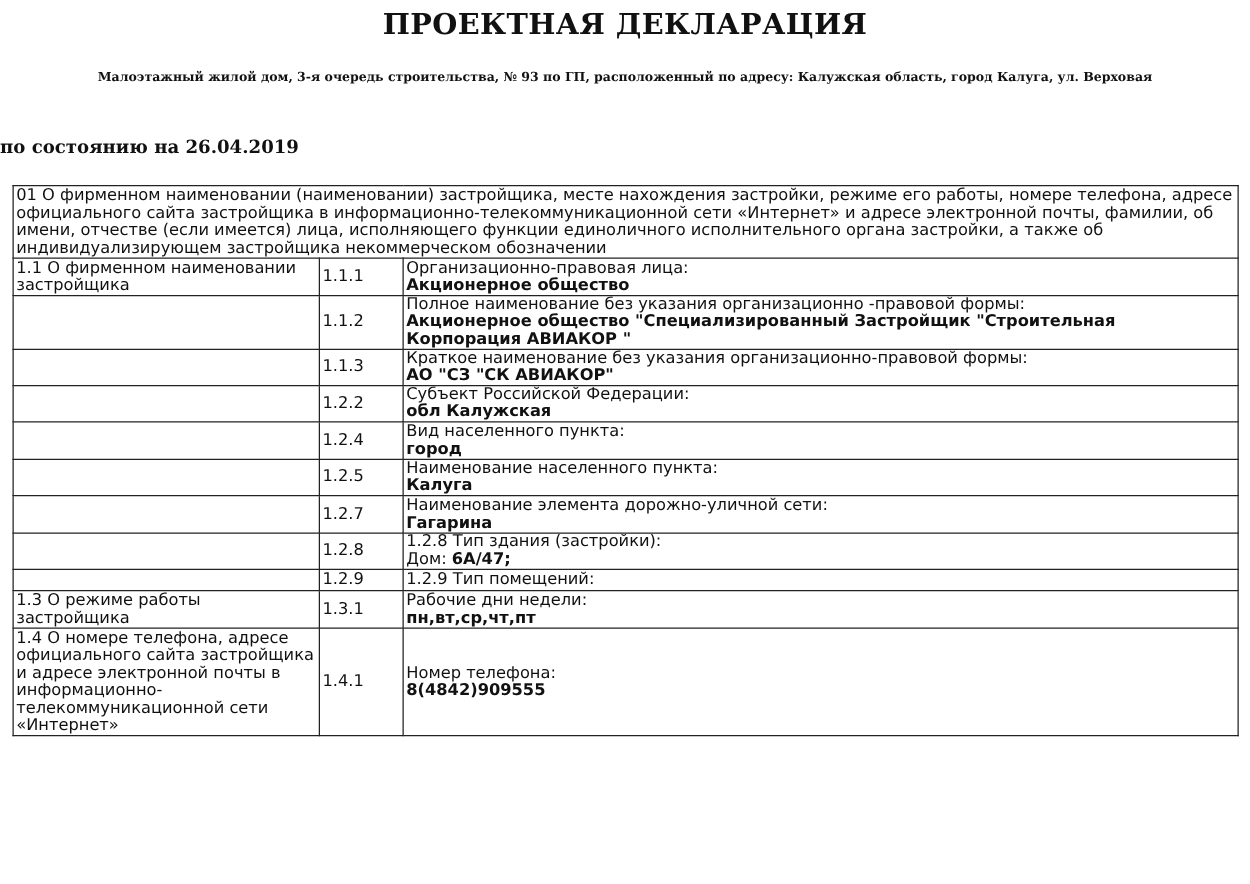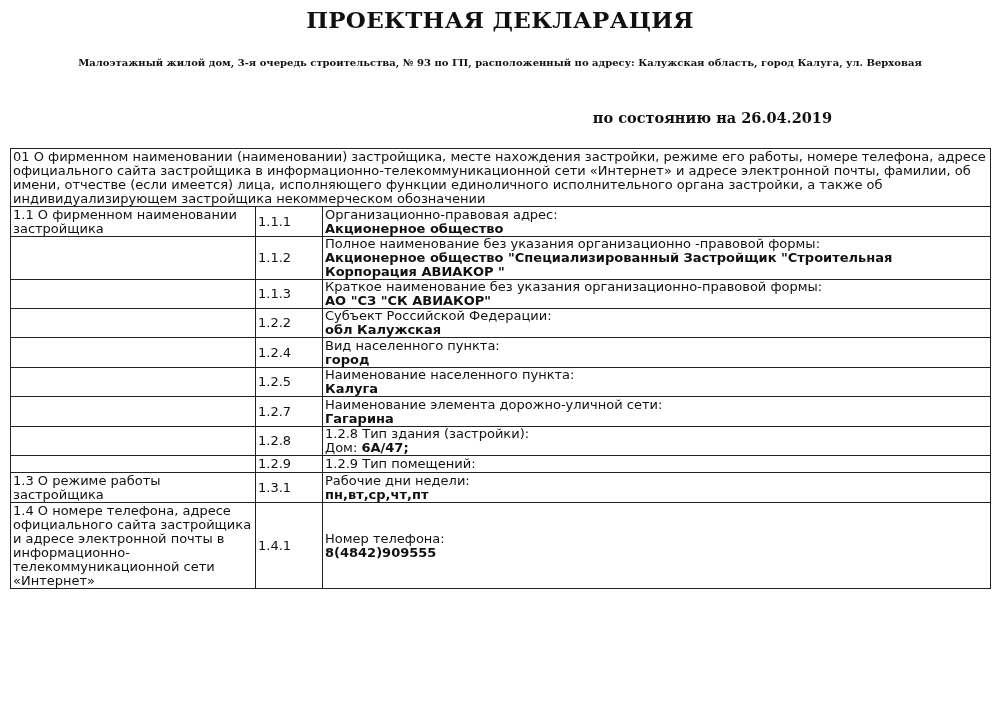--- a/index.html
+++ b/index.html
@@ -35,21 +35,21 @@
       font-family: "DejaVu Serif", serif;
       font-weight: bold;
       font-size: 10px;
       line-height: 20px;
     }
     .doc-date {
       position: absolute;
       top: 108px;
       left: 0;
       width: 832px;
-      text-align: right;
+      text-align: left;
       font-family: "DejaVu Serif", serif;
       font-weight: bold;
       font-size: 14.5px;
       line-height: 20px;
     }
     table.decl {
       position: absolute;
       top: 148px;
       left: 10px;
       width: 980px;
@@ -102,21 +102,21 @@
     </colgroup>
   <tbody>
     <tr style="height:57px">
       <td colspan="3" class="full-header">01 О фирменном наименовании (наименовании) застройщика, месте нахождения застройки, режиме его работы, номере телефона, адресе официального сайта застройщика в информационно-телекоммуникационной сети «Интернет» и адресе электронной почты, фамилии, об имени, отчестве (если имеется) лица, исполняющего функции единоличного исполнительного органа застройки, а также об индивидуализирующем застройщика некоммерческом обозначении</td>
     </tr>
 
     <tr style="height:30px">
       <td class="sect">1.1 О фирменном наименовании застройщика</td>
       <td class="num">1.1.1</td>
       <td class="val">
-        <span class="lbl">Организационно-правовая адрес:</span>
+        <span class="lbl">Организационно-правовая лица:</span>
         <span class="v">Акционерное общество</span>
       </td>
     </tr>
 
     <tr style="height:42px">
       <td class="sect"></td>
       <td class="num">1.1.2</td>
       <td class="val">
         <span class="lbl">Полное наименование без указания организационно -правовой формы:</span>
         <span class="v">Акционерное общество "Специализированный Застройщик "Строительная Корпорация АВИАКОР "</span>

